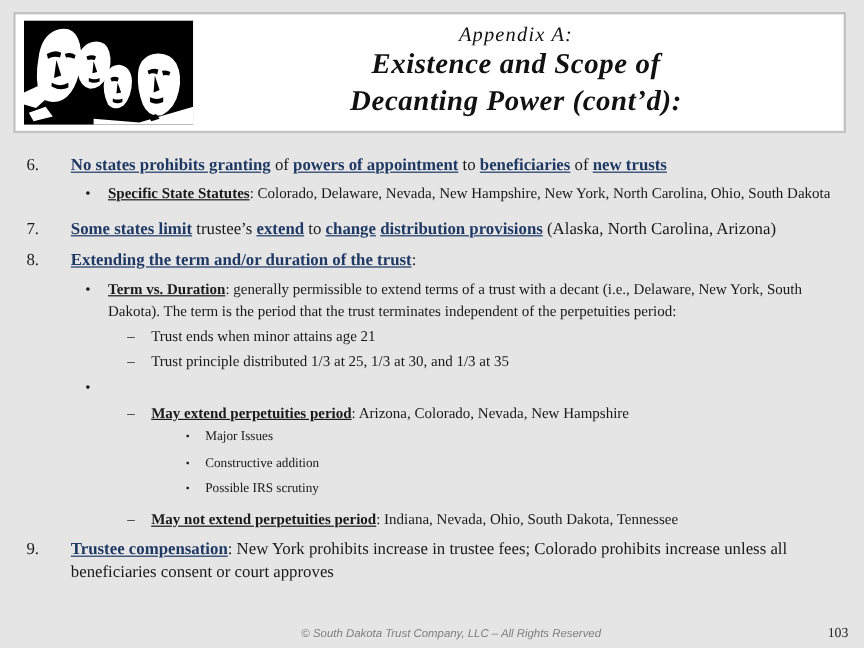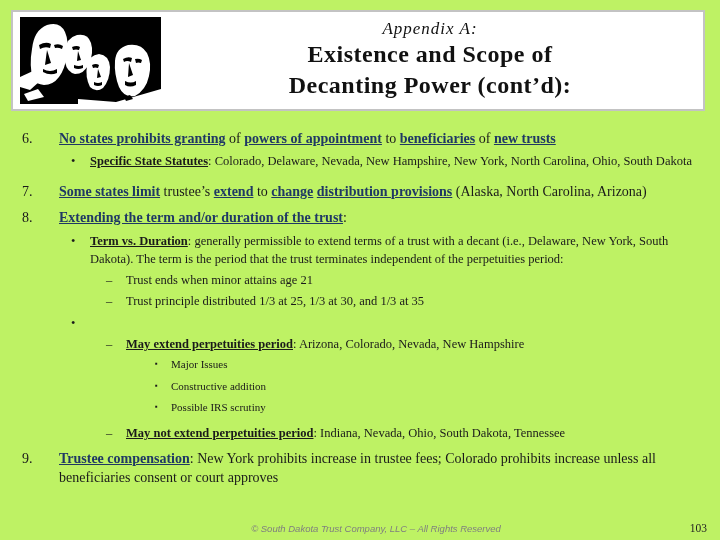--- a/index.html
+++ b/index.html
@@ -4,36 +4,36 @@
 <style>
   :root{
     --heading-link:#1F3864;
     --body-text:#1a1a1a;
     --footer-text:#7f7f7f;
     --header-border:#c3c3c3;
   }
   *{box-sizing:border-box;}
   html,body{margin:0;padding:0;background:#fff;}
   .slide{
-    position:relative;width:720px;height:540px;background:#bef264;overflow:hidden;
+    position:relative;width:720px;height:540px;background:#e5e5e5;overflow:hidden;
     font-family:"Liberation Serif",serif;color:var(--body-text);
   }
   
   .header{
     position:absolute;left:11px;top:10px;width:694px;height:101px;
     border:2px solid var(--header-border);background:#fff;
     display:flex;align-items:center;
   }
   .rushmore{flex:0 0 auto;width:141px;height:87px;margin-left:7px;display:block;}
   .title-block{flex:1;text-align:center;padding:0 10px 2px 6px;}
   .appendix-label{
     font-style:italic;font-size:17px;line-height:20px;letter-spacing:1px;color:#111;
   }
   .slide-title{
-    font-weight:bold;font-size:24px;line-height:31px;letter-spacing:0.5px;color:#111;
+    font-weight:bold;font-size:24px;line-height:31px;letter-spacing:0.5px;color:#111;font-style:italic;
   }
   
   .content{position:absolute;top:112px;left:0;right:24px;}
   .row{display:flex;align-items:flex-start;}
   .marker{flex:0 0 auto;}
   .text{flex:1;}
   .l1{padding-left:22px;font-size:14px;line-height:19px;}
   .l1 .marker{width:37px;}
   .l2{padding-left:71px;font-size:12.5px;line-height:18px;}
   .l2 .marker{width:19px;}

